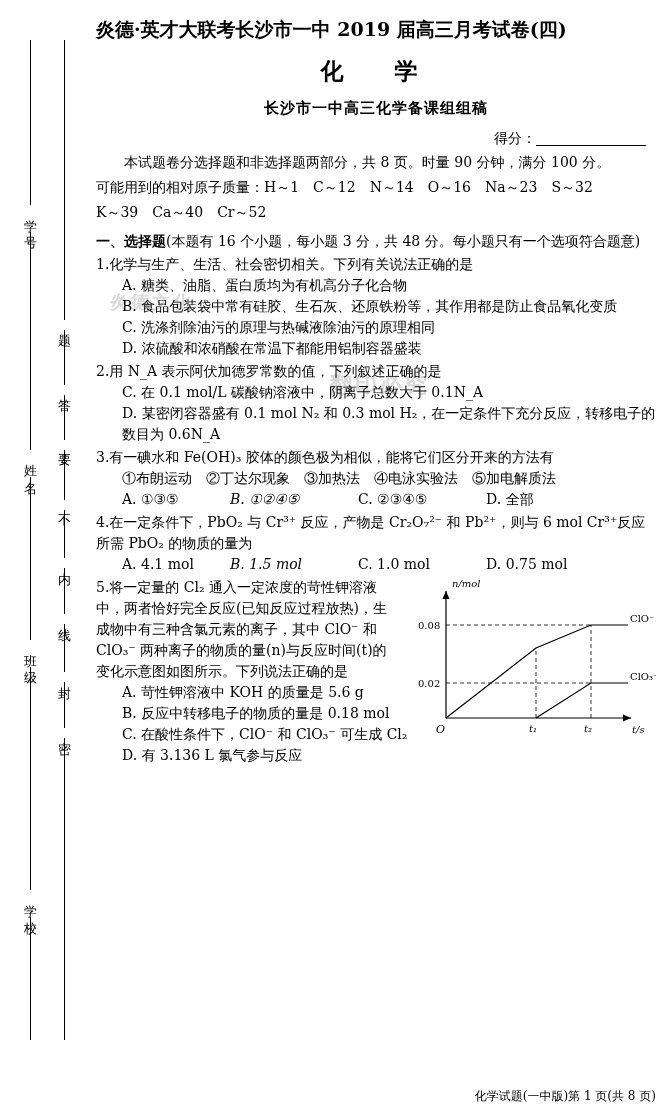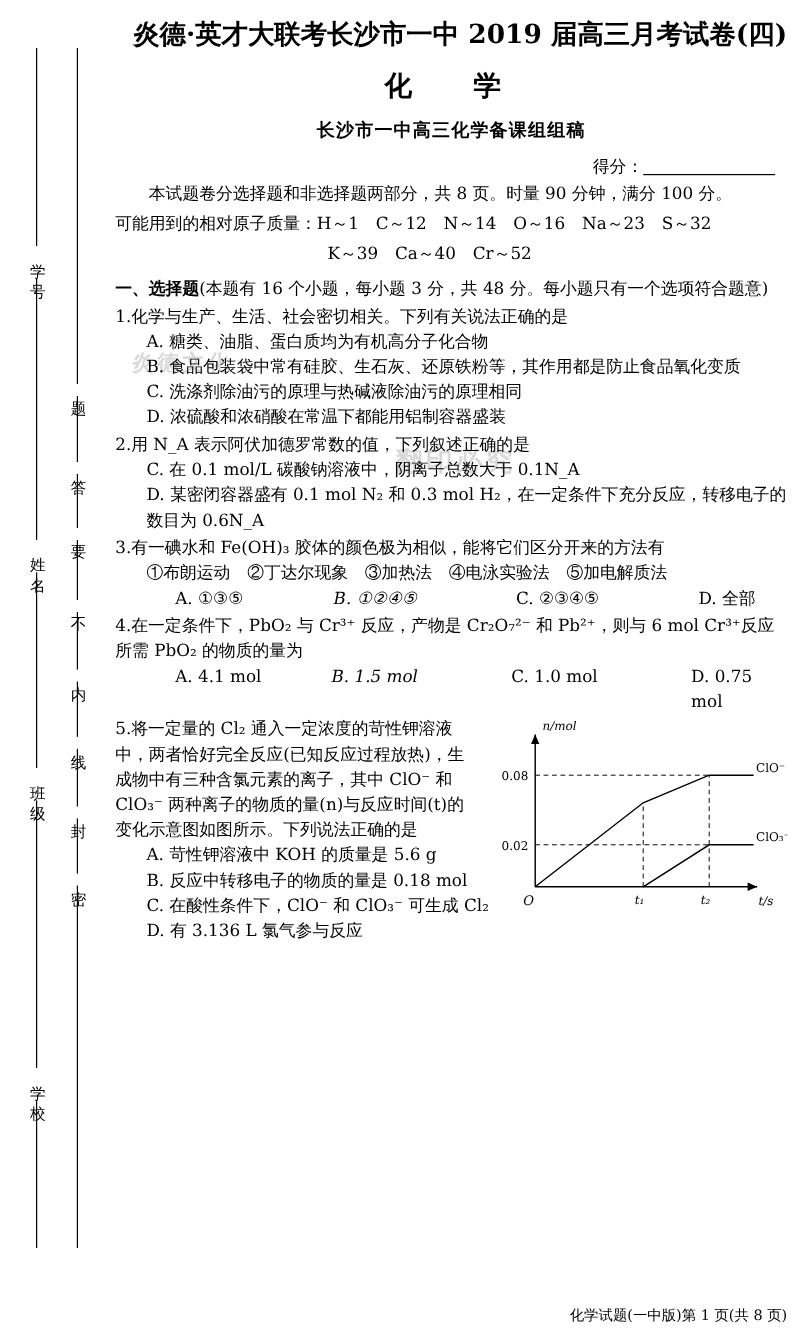--- a/index.html
+++ b/index.html
@@ -43,22 +43,22 @@
   .vA{left:23px;width:16px;}
   .vB{left:57px;width:16px;}
   
   .content{
     position:absolute;
     left:96px;top:0;
     width:560px;
     height:1111px;
   }
   .title-main{
-    text-align:right;
-    font-size:22px;
+    text-align:left;
+    font-size:19px;
     font-weight:bold;
     letter-spacing:0px;
     margin-top:16px;
     line-height:26px;
   }
   .title-sub{
     text-align:center;
     font-size:23px;
     font-weight:bold;
     letter-spacing:14px;
@@ -84,21 +84,21 @@
     height:15px;
     vertical-align:-3px;
   }
   .p{
     font-size:14px;
     line-height:21px;
     margin-top:4px;
     text-align:justify;
   }
   .indent2{text-indent:28px;}
-  .right-al{text-align:center;padding-right:36px;}
+  .right-al{text-align:left;padding-right:36px;}
   .sec-title{
     font-size:14px;
     font-weight:bold;
     margin-top:8px;
     line-height:21px;
   }
   .sec-title .nm{font-weight:normal;}
   .q{
     font-size:14px;
     line-height:21px;
@@ -108,21 +108,21 @@
     font-size:14px;
     line-height:21px;
     padding-left:26px;
   }
   .opt-row{
     font-size:14px;
     line-height:21px;
     padding-left:26px;
     display:flex;
   }
-  .opt-row span{display:inline-block;margin-left:24px;}
+  .opt-row span{display:inline-block;}
   .w1{width:108px;}
   .w2{width:128px;font-style:italic;}
   .w3{width:128px;}
   
   .wm{
     position:absolute;
     color:#d9d9d9;
     font-size:18px;
     font-weight:bold;
     letter-spacing:3px;

